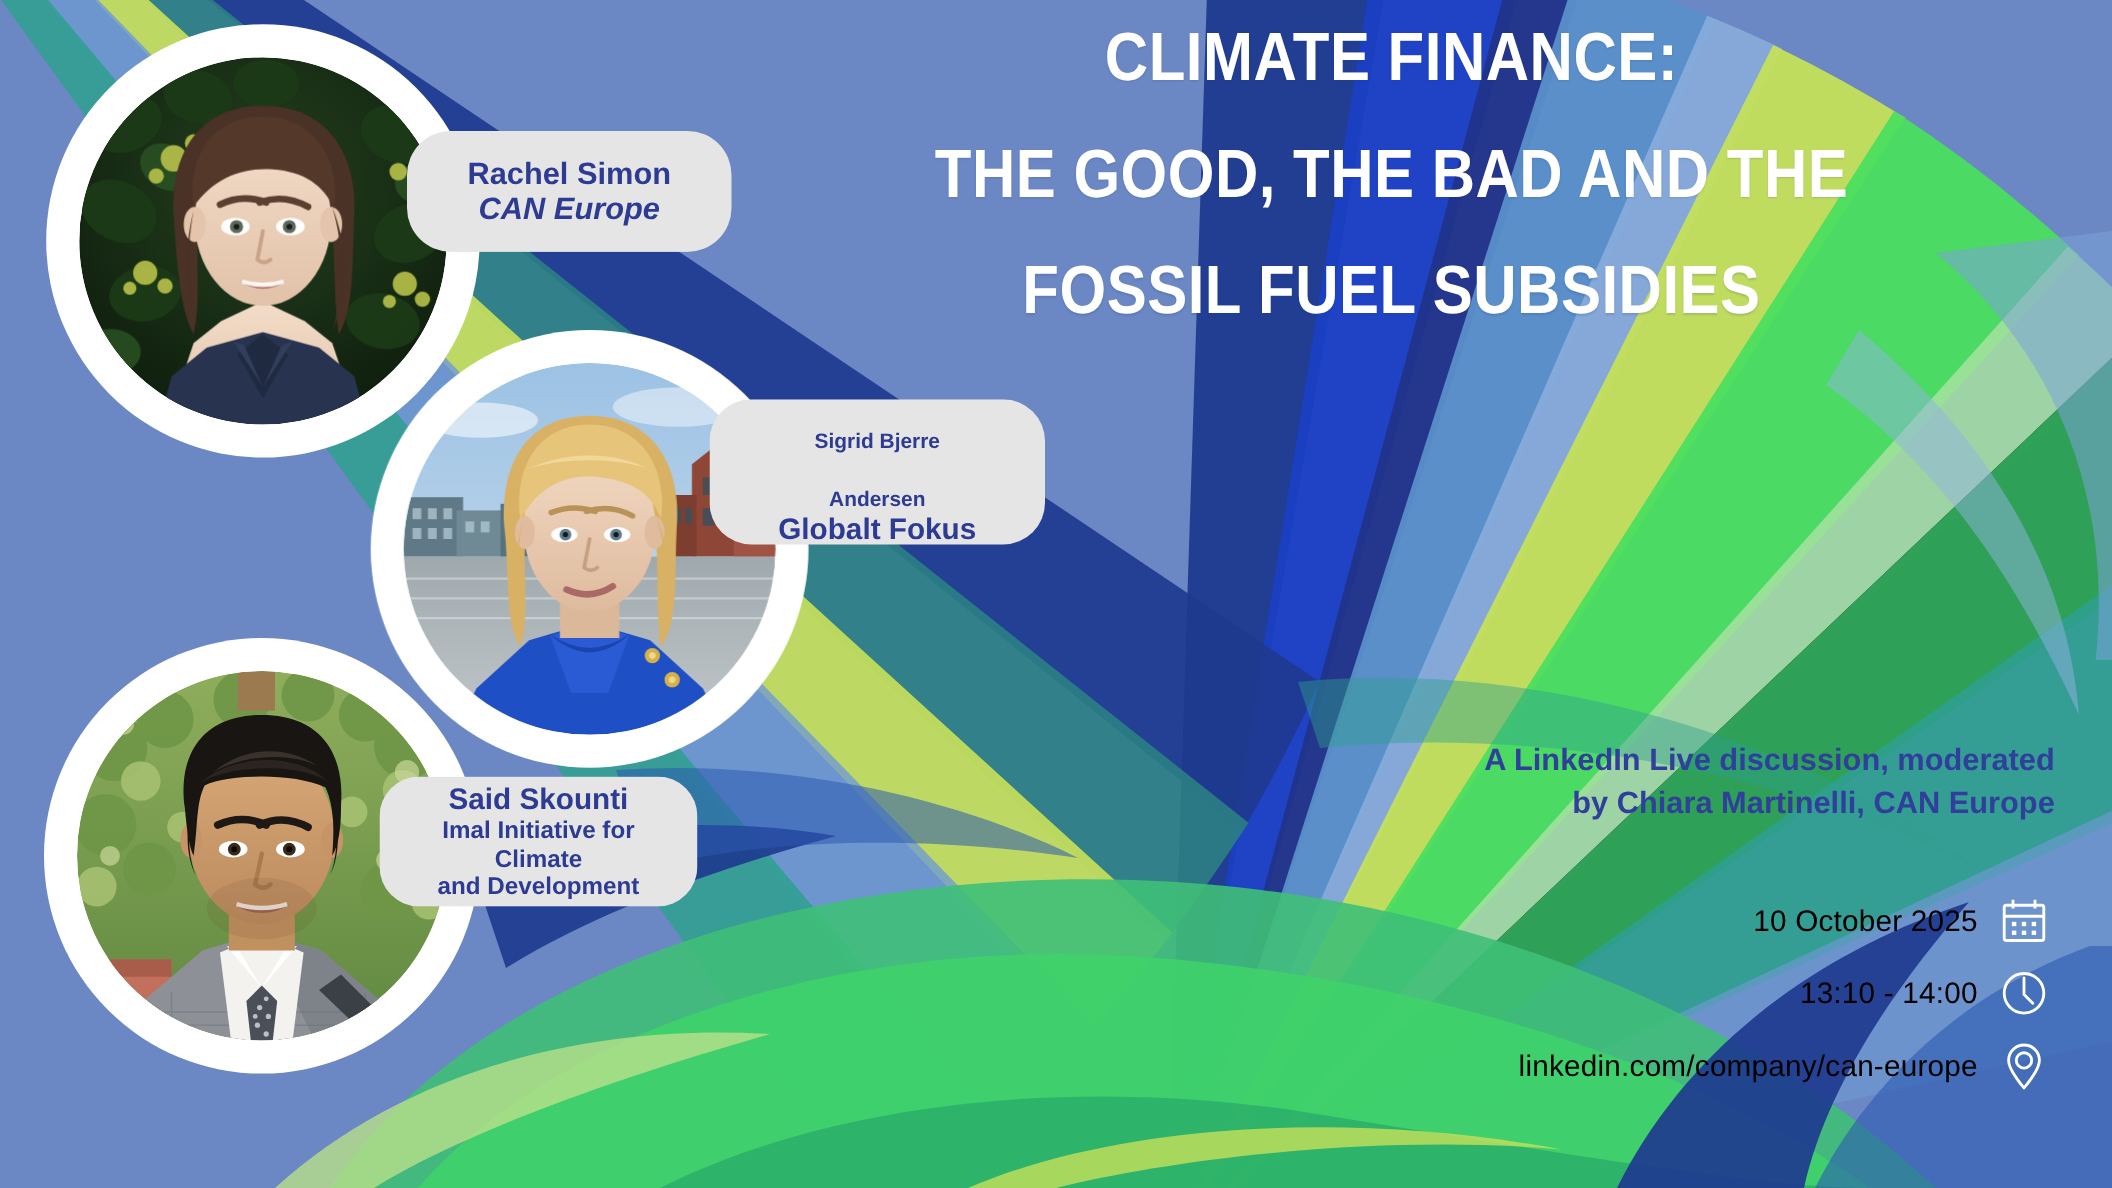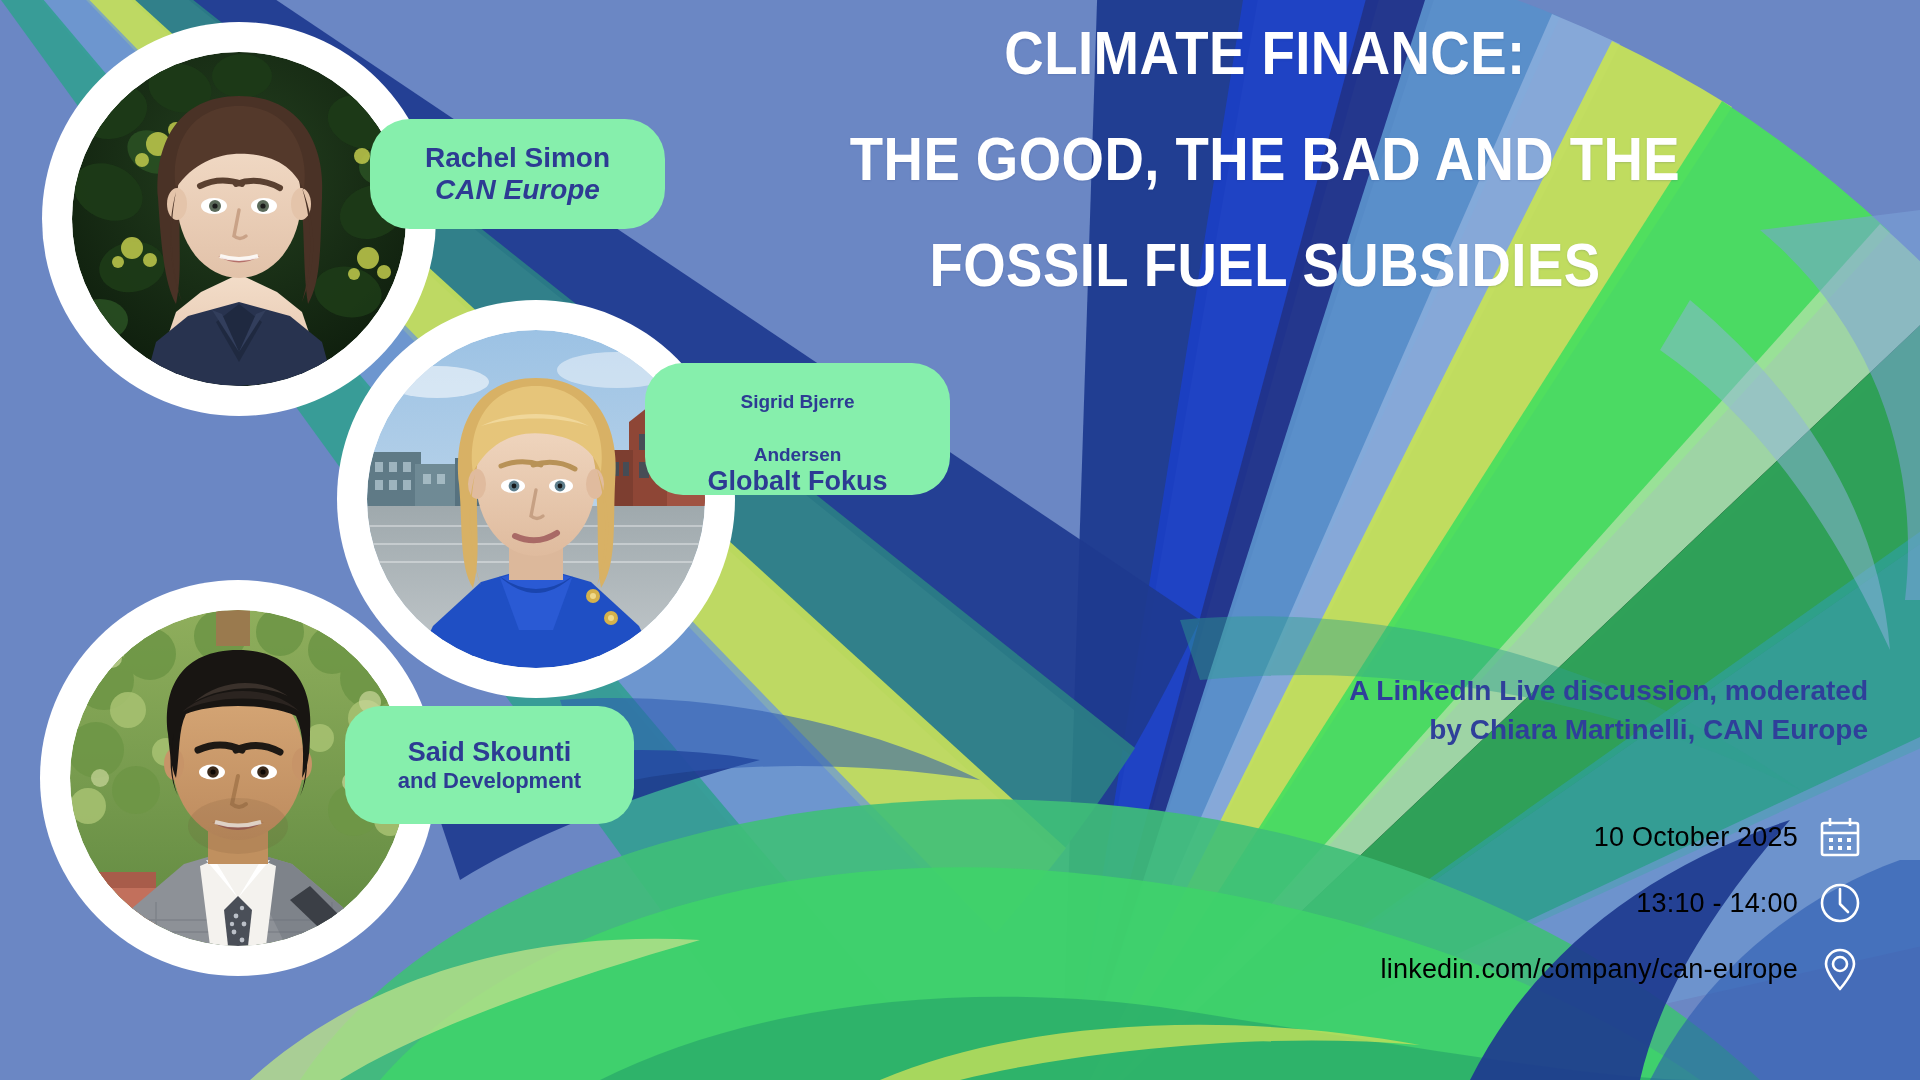--- a/index.html
+++ b/index.html
@@ -37,21 +37,21 @@
   #ring-1 { left:42px;  top:22px;  width:394px; height:394px; }
   #ring-1 .photo-disc { width:334px; height:334px; }
   #ring-2 { left:337px; top:300px; width:398px; height:398px; }
   #ring-2 .photo-disc { width:338px; height:338px; }
   #ring-3 { left:40px;  top:580px; width:396px; height:396px; }
   #ring-3 .photo-disc { width:336px; height:336px; }
 
   
   .bubble {
     position:absolute;
-    background:#86efac;
+    background:#e5e5e5;
     border-radius:42px;
     color:#2d3b93;
     text-align:center;
     display:flex; flex-direction:column; justify-content:center;
     padding:16px 34px;
     line-height:1.16;
   }
   .bubble .b-name { font-weight:bold; }
   .bubble .b-org  { font-weight:bold; }
   .bubble .b-org.italic { font-style:italic; }
@@ -506,20 +506,21 @@
   </div>
 
   <div class="bubble" id="bubble-2">
     <span class="b-name">Sigrid Bjerre</span>
     <span class="b-name">Andersen</span>
     <span class="b-org">Globalt Fokus</span>
   </div>
 
   <div class="bubble" id="bubble-3">
     <span class="b-name">Said Skounti</span>
+    <span class="b-org">Imal Initiative for Climate</span>
     <span class="b-org">and Development</span>
   </div>
 
   <div id="subtitle">
     <div>A LinkedIn Live discussion, moderated</div>
     <div>by Chiara Martinelli, CAN Europe</div>
   </div>
 
   <div id="headline">
     <span class="hl" id="hl-1">CLIMATE FINANCE:</span>

